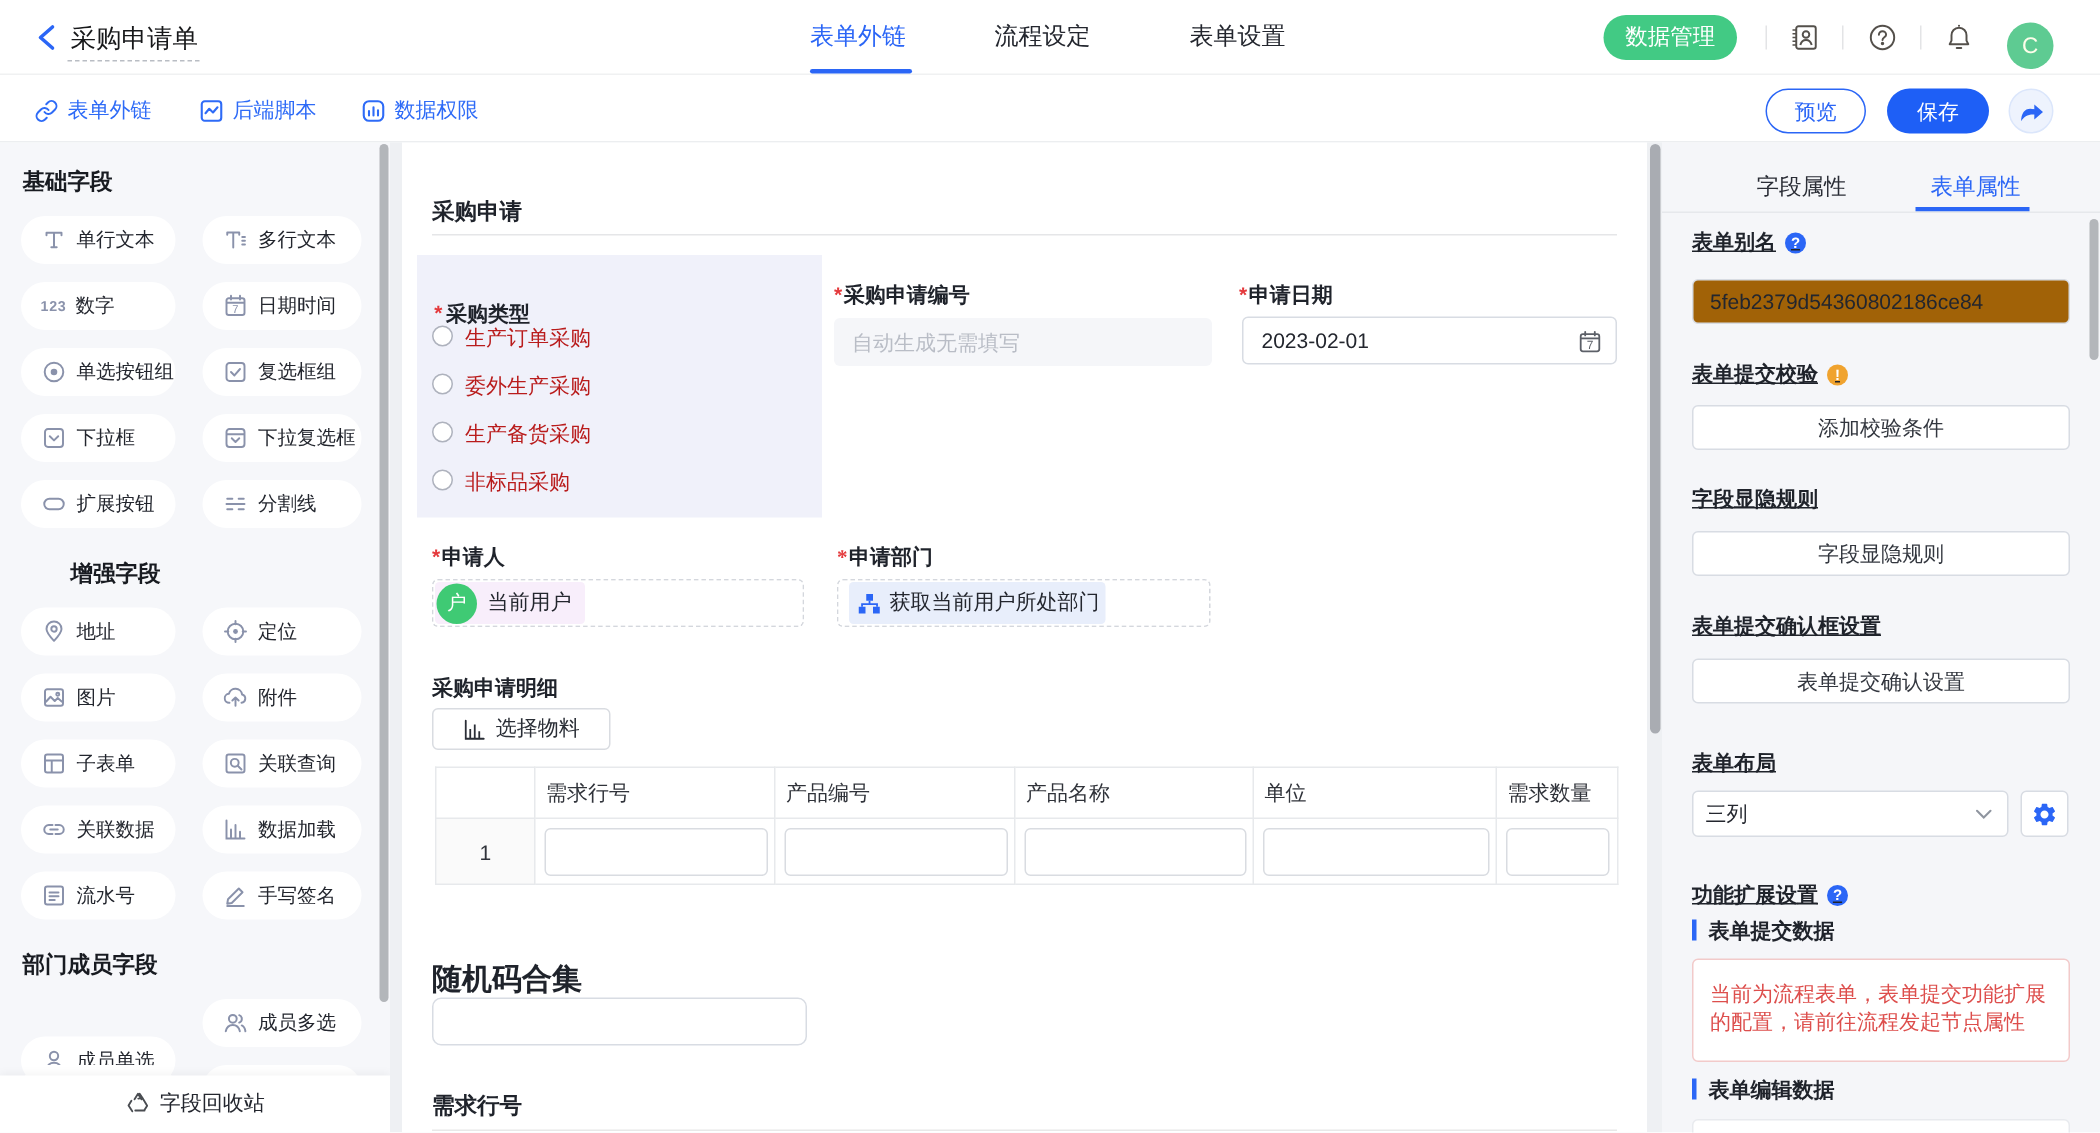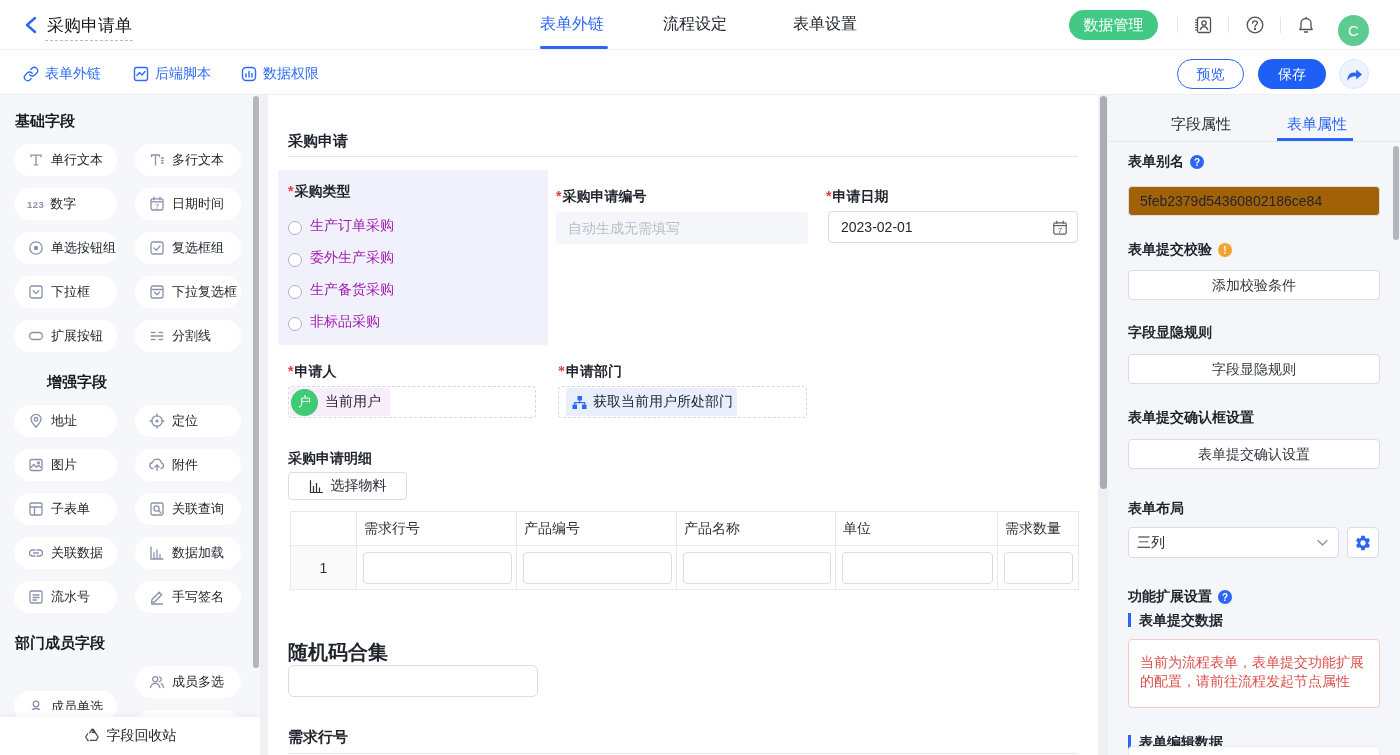--- a/index.html
+++ b/index.html
@@ -38,21 +38,21 @@
 #recycle { position:absolute; left:0; top:622px; width:260px; height:38px; background:#fff; box-shadow:0 -2px 6px rgba(0,0,0,.05); display:flex; align-items:center; justify-content:center; gap:7px; font-size:14px; color:#23262e; }
 
 
 #canvas { position:absolute; left:260px; top:0; width:848px; height:660px; background:#eef0f3; }
 #card { position:absolute; left:8px; top:0; width:830px; height:660px; background:#fff; overflow:hidden; }
 #cv-thumb { position:absolute; left:840px; top:1px; width:7px; height:393px; background:#a9acb2; border-radius:4px; }
 .flabel { position:absolute; font-size:14px; font-weight:bold; color:#1f232b; }
 .flabel .req { color:#e4393c; margin-right:1px; }
 .sec-label { position:absolute; font-size:15px; font-weight:bold; color:#1f232b; }
 #radio-field { position:absolute; left:10px; top:75px; width:270px; height:175px; background:#f0f1fa; }
-.ropt { position:absolute; left:20px; display:flex; align-items:flex-end; gap:8px; font-size:14px; color:#a21caf; }
+.ropt { position:absolute; left:20px; display:flex; align-items:flex-start; gap:8px; font-size:14px; color:#b91c1c; }
 .rc { width:14px; height:14px; border:1px solid #aeb2bd; border-radius:50%; background:#fff; flex:none; }
 .inp { position:absolute; background:#fff; border:1px solid #d8dce3; border-radius:4px; }
 #inp-code { left:288px; top:117px; width:252px; height:32px; background:#f5f6f9; border:none; color:#b9bdc6; font-size:14px; line-height:32px; padding-left:12px; }
 #inp-date { left:560px; top:116px; width:250px; height:32px; color:#23262e; font-size:14px; line-height:30px; padding-left:12px; }
 .dashed { position:absolute; top:291px; height:32px; border:1px dashed #d4d7dd; border-radius:4px; background:#fff; }
 .chip { position:absolute; top:293px; height:28px; border-radius:3px; display:flex; align-items:center; font-size:14px; color:#23262e; }
 #btn-wl { position:absolute; left:20px; top:377px; width:119px; height:28px; border:1px solid #d9dce1; border-radius:4px; background:#fff; display:flex; align-items:center; justify-content:center; gap:7px; font-size:14px; color:#2a2e36; }
 table#tbl { position:absolute; left:22px; top:416px; width:789px; border-collapse:collapse; table-layout:fixed; }
 #tbl th, #tbl td { border:1px solid #e7e9ec; font-weight:normal; }
 #tbl th { height:34px; font-size:14px; color:#30333a; text-align:left; padding-left:7px; background:#fff; }
@@ -60,21 +60,21 @@
 #tbl td.rn { background:#fafafa; text-align:center; font-size:14px; color:#30333a; }
 .cin { width:149px; height:32px; border:1px solid #d9dce1; border-radius:4px; background:#fff; margin-left:6px; }
 #inp-rand { left:20px; top:570px; width:250px; height:32px; border-radius:6px; }
 
 
 #panel { position:absolute; left:1108px; top:0; width:292px; height:660px; background:#f5f6f9; }
 .ptab { position:absolute; top:20px; font-size:15px; color:#2a2d36; }
 .ptab.act { color:#2b66f6; }
 #ptabline { position:absolute; left:169px; top:43px; width:76px; height:3px; background:#2b66f6; }
 #pborder { position:absolute; left:0px; top:46px; width:292px; height:1px; background:#e6e8ec; }
-.plabel { position:absolute; left:20px; font-size:14px; font-weight:bold; color:#1f232b; display:flex; align-items:center; gap:6px; }
+.plabel { position:absolute; left:20px; font-size:14px; font-weight:bold; color:#1f232b; display:flex; align-items:center; gap:6px;text-decoration:underline; }
 .pbtn { position:absolute; left:20px; width:252px; height:30px; background:#fff; border:1px solid #d8dce3; border-radius:4px; font-size:14px; color:#33373f; text-align:center; line-height:28px; }
 #pinput { position:absolute; left:20px; top:91px; width:252px; height:30px; background:#a16207; border:1px solid #d8dce3; border-radius:4px; font-size:14px; color:#23262e; line-height:28px; padding-left:11px; }
 .badge { display:inline-flex; width:14px; height:14px; border-radius:50%; color:#fff; font-size:10px; font-weight:bold; align-items:center; justify-content:center; }
 .badge.b { background:#2b66f6; }
 .badge.o { background:#f0a32f; }
 #psel { position:absolute; left:20px; top:432px; width:211px; height:31px; background:#fff; border:1px solid #d8dce3; border-radius:4px; font-size:14px; color:#23262e; line-height:29px; padding-left:8px; }
 #pgear { position:absolute; left:239px; top:432px; width:32px; height:31px; background:#fff; border:1px solid #d8dce3; border-radius:4px; display:flex; align-items:center; justify-content:center; }
 .bartxt { position:absolute; left:20px; font-size:14px; font-weight:bold; color:#1f232b; padding-left:8px; border-left:3px solid #2b66f6; line-height:14px; }
 #redbox { position:absolute; left:20px; top:544px; width:252px; height:69px; background:#fff; border:1px solid #f2caca; border-radius:4px; font-size:14px; color:#dd4e4c; line-height:19px; padding:13px 10px 0 11px; }
 #whitebox { position:absolute; left:20px; top:651px; width:252px; height:20px; background:#fff; border:1px solid #e8eaee; border-radius:4px; }
@@ -247,21 +247,21 @@
       字段回收站
     </div>
   </div>
 
   <div id="canvas">
     <div id="card">
       <div class="sec-label" style="left:20px; top:37px;">采购申请</div>
       <div style="position:absolute; left:20px; top:61px; width:790px; height:1px; background:#e5e6e8;"></div>
 
       <div id="radio-field"></div>
-      <div class="flabel" style="left:20px; top:88px;"><span class="req">*</span>采购类型</div>
+      <div class="flabel" style="left:20px; top:106px;font-family:Liberation Mono, monospace;"><span class="req">*</span>采购类型</div>
       <div class="ropt" style="top:122px;"><span class="rc"></span>生产订单采购</div>
       <div class="ropt" style="top:154px;"><span class="rc"></span>委外生产采购</div>
       <div class="ropt" style="top:186px;"><span class="rc"></span>生产备货采购</div>
       <div class="ropt" style="top:218px;"><span class="rc"></span>非标品采购</div>
 
       <div class="flabel" style="left:288px; top:93px;"><span class="req">*</span>采购申请编号</div>
       <div class="inp" id="inp-code">自动生成无需填写</div>
 
       <div class="flabel" style="left:558px; top:93px;"><span class="req">*</span>申请日期</div>
       <div class="inp" id="inp-date">2023-02-01
@@ -370,17 +370,17 @@
     </div>
     <div id="pgear">
       <svg width="18" height="18" viewBox="0 0 24 24" fill="#2b66f6">
         <path d="M19.14 12.94c.04-.3.06-.61.06-.94 0-.32-.02-.64-.07-.94l2.03-1.58c.18-.14.23-.41.12-.61l-1.92-3.32c-.12-.22-.37-.29-.59-.22l-2.39.96c-.5-.38-1.03-.7-1.62-.94l-.36-2.54c-.04-.24-.24-.41-.48-.41h-3.84c-.24 0-.43.17-.47.41l-.36 2.54c-.59.24-1.13.57-1.62.94l-2.39-.96c-.22-.08-.47 0-.59.22L2.74 8.87c-.12.21-.08.47.12.61l2.03 1.58c-.05.3-.09.63-.09.94s.02.64.07.94l-2.03 1.58c-.18.14-.23.41-.12.61l1.92 3.32c.12.22.37.29.59.22l2.39-.96c.5.38 1.03.7 1.62.94l.36 2.54c.05.24.24.41.48.41h3.84c.24 0 .44-.17.47-.41l.36-2.54c.59-.24 1.13-.56 1.62-.94l2.39.96c.22.08.47 0 .59-.22l1.92-3.32c.12-.22.07-.47-.12-.61l-2.01-1.58zM12 15.6c-1.98 0-3.6-1.62-3.6-3.6s1.62-3.6 3.6-3.6 3.6 1.62 3.6 3.6-1.62 3.6-3.6 3.6z"></path>
       </svg>
     </div>
 
     <div class="plabel" style="top:493px;">功能扩展设置 <span class="badge b">?</span></div>
     <div class="bartxt" style="top:518px;">表单提交数据</div>
     <div id="redbox">当前为流程表单，表单提交功能扩展<br>的配置，请前往流程发起节点属性</div>
-    <div class="bartxt" style="top:640px;">表单编辑数据</div>
+    <div class="bartxt" style="top:624px;">表单编辑数据</div>
     <div id="whitebox"></div>
     <div id="pn-thumb"></div>
   </div>
 </div>
 
 </body></html>

